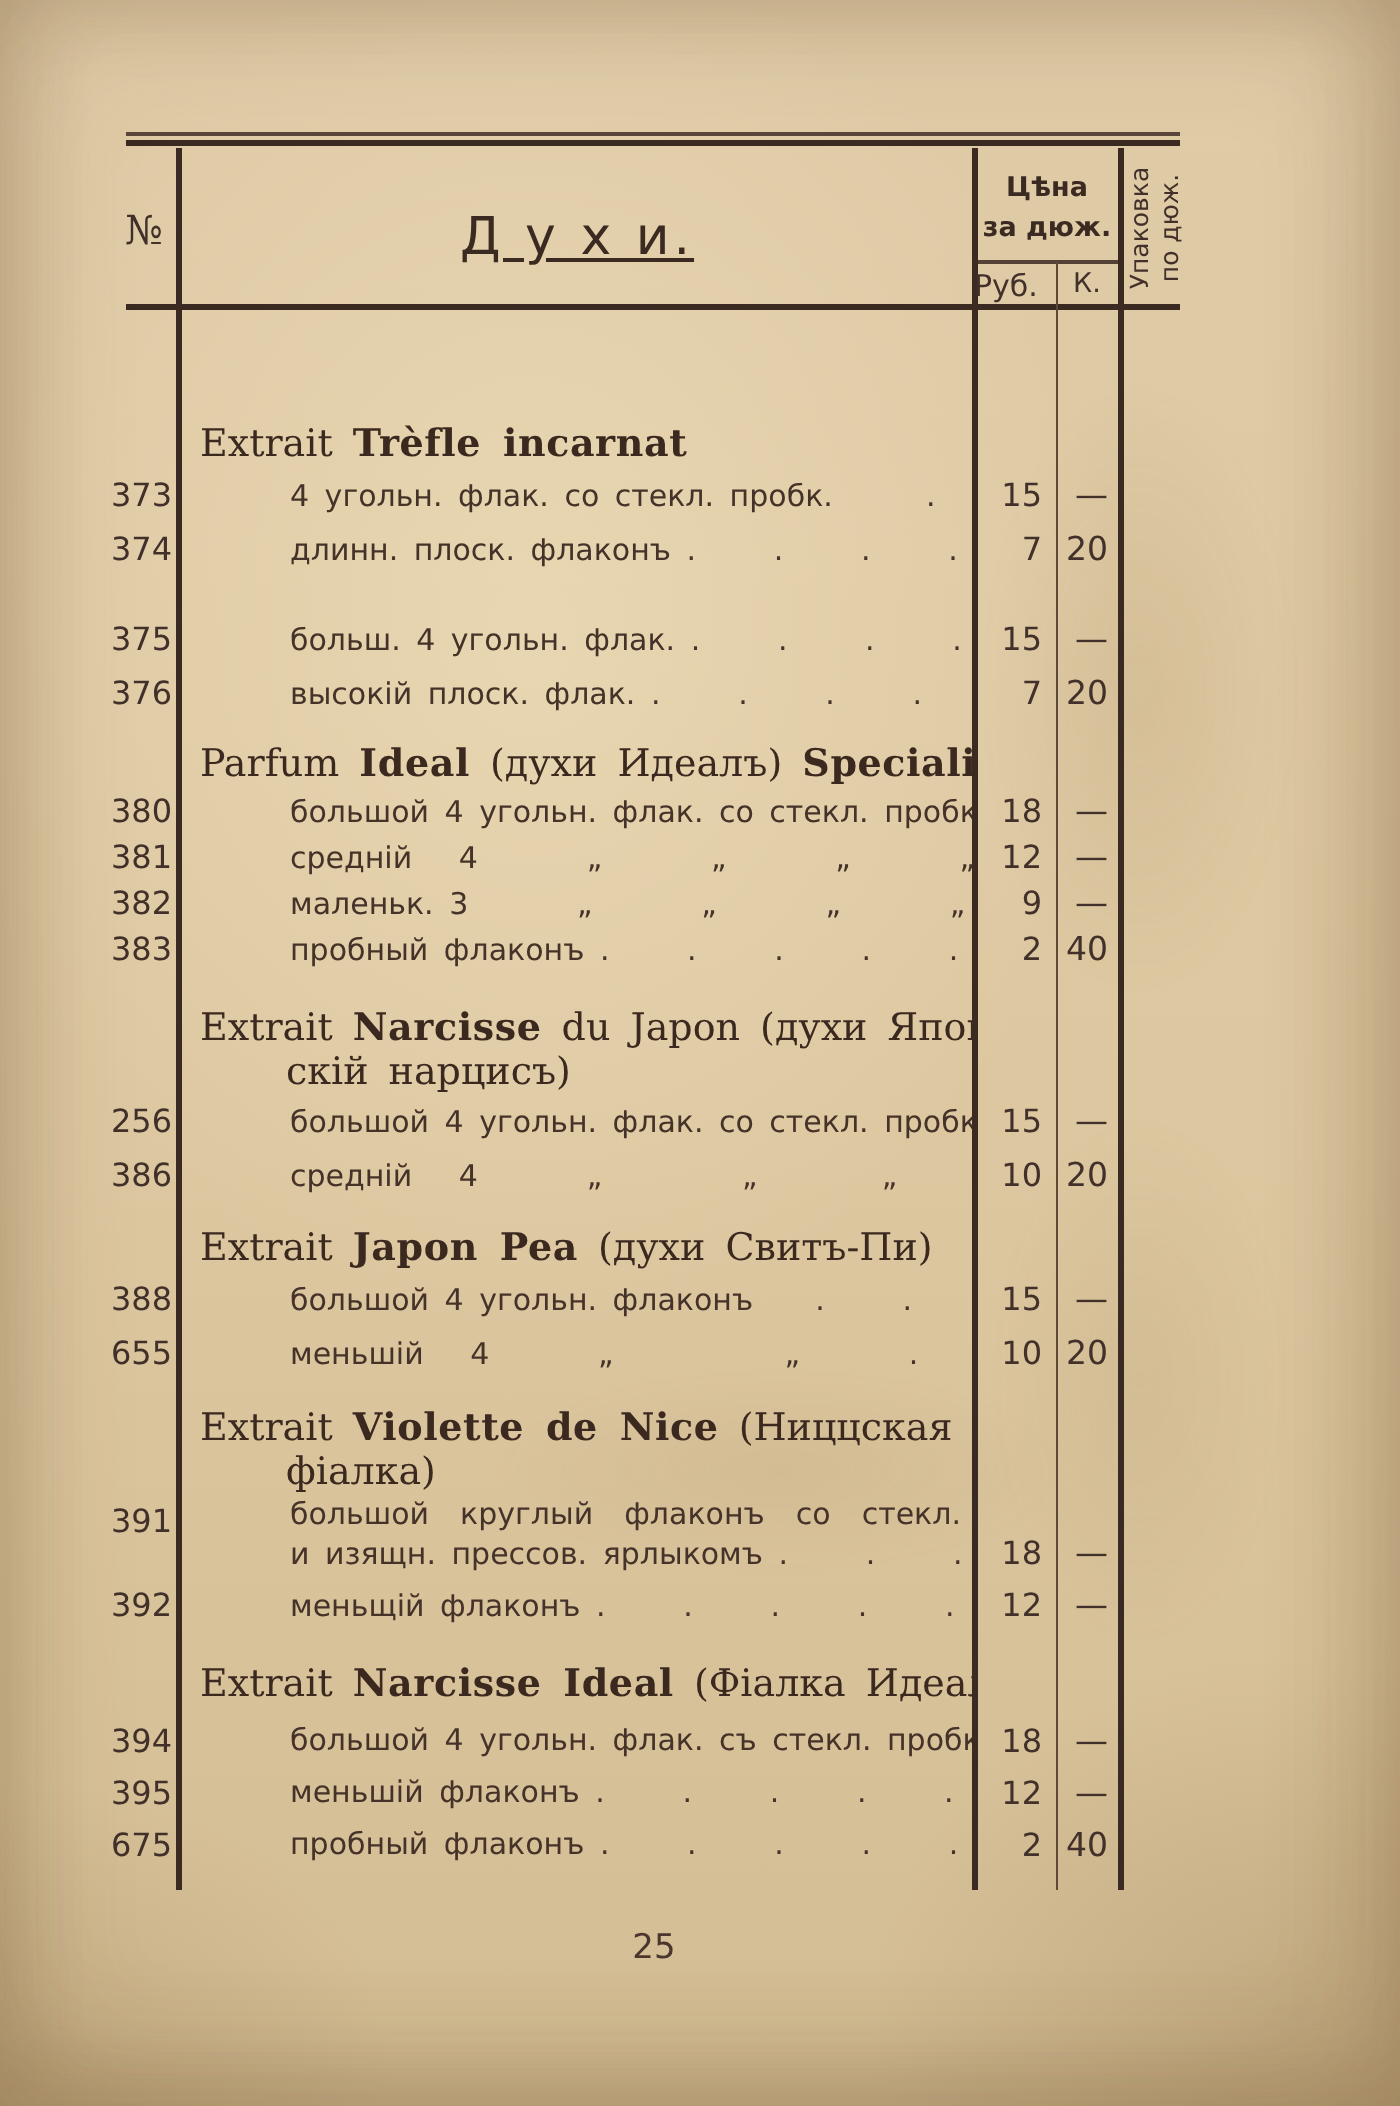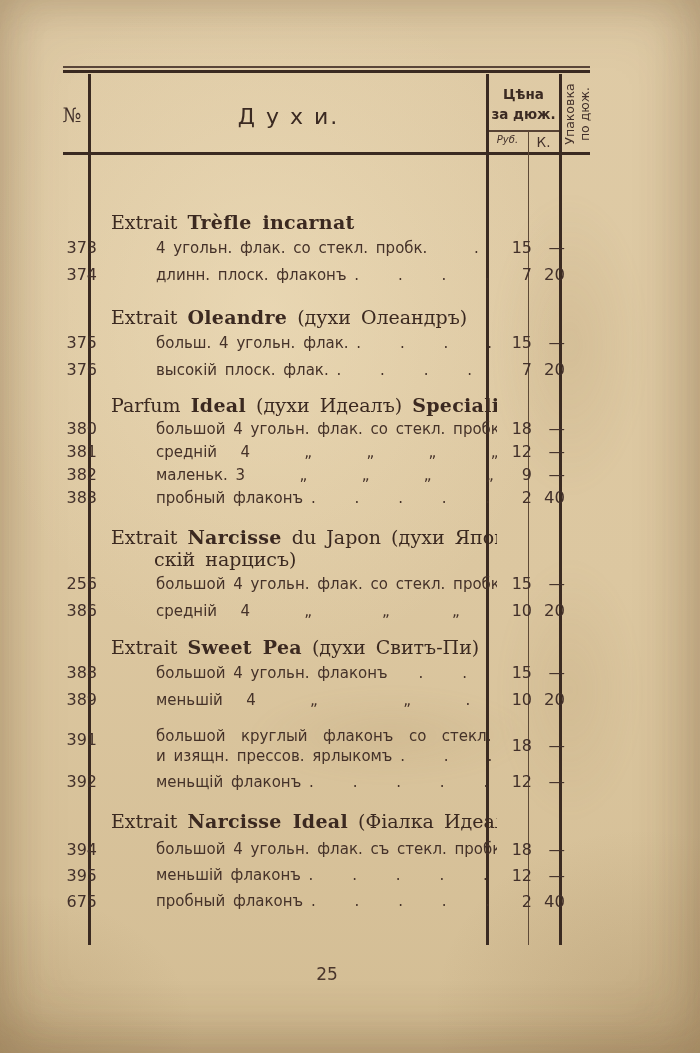--- a/index.html
+++ b/index.html
@@ -26,42 +26,42 @@
   .rhb{left:63px;top:152px;width:527px;height:3px;}
   .rthin{left:487px;top:130px;width:73px;height:2px;background:#564234;}
   .v1{left:88px;top:74px;width:3px;height:871px;}
   .v2{left:486px;top:74px;width:3px;height:871px;}
   .v3{left:528px;top:131px;width:1px;height:814px;background:#5d4936;}
   .v4{left:559px;top:74px;width:3px;height:871px;}
 
   
   .hl{position:absolute;}
   .no-h{left:52px;top:103px;width:40px;text-align:center;font-size:20px;font-family:"DejaVu Serif",serif;}
-  .goods-h{left:91px;top:104px;width:395px;text-align:center;font-size:22px;letter-spacing:2px;color:#3b2a22;}
+  .goods-h{left:91px;top:104px;width:395px;text-align:center;font-size:26px;letter-spacing:2px;color:#3b2a22;text-decoration:underline;}
   .cena-h{left:487px;top:85px;width:73px;text-align:center;font-size:13.5px;font-weight:bold;line-height:1.45;color:#3b2a22;white-space:pre-line;}
-  .rub-h{left:487px;top:134px;width:41px;text-align:center;font-size:10px;font-style:italic;}
+  .rub-h{left:487px;top:134px;width:41px;text-align:left;font-size:15px;}
   .kop-h{left:528px;top:134px;width:31px;text-align:center;font-size:13.5px;}
   .upak-h{left:535px;top:98px;width:86px;height:32px;transform:rotate(-90deg);transform-origin:center;
           text-align:center;font-size:12.5px;line-height:1.2;white-space:pre-line;}
 
   
-  .tbody{position:absolute;left:11px;top:155px;width:566px;}
+  .tbody{position:absolute;left:0;top:155px;width:566px;}
   .row{display:flex;align-items:center;height:27px;}
   .sec-h{margin-bottom:0;}
   .c-no{width:86px;text-align:right;font-size:16px;flex:none;}
   .c-desc{width:400px;flex:none;overflow:hidden;}
   .c-rub{width:42px;flex:none;text-align:right;padding-right:7px;box-sizing:border-box;font-size:16px;}
   .c-kop{width:31px;flex:none;text-align:right;padding-right:5px;box-sizing:border-box;font-size:16.5px;}
   .d{padding-left:59px;font-size:15px;white-space:pre;word-spacing:3px;color:#453229;}
   .h{padding-left:57px;text-indent:-43px;font-family:"DejaVu Serif",serif;font-size:19px;
      white-space:pre;word-spacing:4px;color:#3b2920;line-height:23px;}
   .h .b{font-weight:bold;letter-spacing:.3px;}
   .hrow{height:auto;align-items:flex-start;}
   .h2l .h{line-height:22px;}
-  .row-tall{height:42px;align-items:center;}
+  .row-tall{height:42px;align-items:flex-end;}
   .row-tall .c-no{align-self:flex-start;padding-top:4px;}
   .row-tall .d{line-height:20px;padding-bottom:2px;}
   .row-tall .c-rub,.row-tall .c-kop{padding-bottom:3px;}
   .sec0{margin-top:56px;}
   .sec1{margin-top:18px;}
   .sec2{margin-top:11px;}
   .sec2 .row{height:23px;}
   .sec3{margin-top:17px;}
   .sec4{margin-top:12px;}
   .sec5{margin-top:13px;}
@@ -118,28 +118,20 @@
         <div class="c-no">374</div>
         <div class="c-desc">
             <div class="d">длинн. плоск. флаконъ .     .     .     .     .     .     .     .     .</div>
           </div>
         <div class="c-rub">7</div>
         <div class="c-kop">20</div>
       </div>
     </div>
 
     <div class="sec sec1">
-      <div class="row sec-h hrow">
-        <div class="c-no"></div>
-        <div class="c-desc">
-            <div class="h"><span>Extrait </span><span class="b">Oleandre</span><span> (духи Олеандръ)</span><span class="b"></span></div>
-          </div>
-        <div class="c-rub"></div>
-          <div class="c-kop"></div>
-      </div>
       <div class="row">
         <div class="c-no">375</div>
         <div class="c-desc">
             <div class="d">больш. 4 угольн. флак. .     .     .     .     .     .     .     .</div>
           </div>
         <div class="c-rub">15</div>
         <div class="c-kop">—</div>
       </div>
       <div class="row">
         <div class="c-no">376</div>
@@ -219,44 +211,53 @@
           </div>
         <div class="c-rub">10</div>
         <div class="c-kop">20</div>
       </div>
     </div>
 
     <div class="sec sec4">
       <div class="row sec-h hrow">
         <div class="c-no"></div>
         <div class="c-desc">
-            <div class="h"><span>Extrait </span><span class="b">Sweet Pea</span><span> (духи Свитъ-Пи)</span><span class="b"></span></div>
+            <div class="h"><span>Extrait </span><span class="b">Japon Pea</span><span> (духи Свитъ-Пи)</span><span class="b"></span></div>
           </div>
         <div class="c-rub"></div>
           <div class="c-kop"></div>
       </div>
       <div class="row">
         <div class="c-no">388</div>
         <div class="c-desc">
             <div class="d">большой 4 угольн. флаконъ    .     .     .     .     .</div>
           </div>
         <div class="c-rub">15</div>
         <div class="c-kop">—</div>
       </div>
       <div class="row">
-        <div class="c-no">389</div>
+        <div class="c-no">655</div>
         <div class="c-desc">
             <div class="d">меньшій   4       „           „       .     .     .     .     .     .</div>
           </div>
         <div class="c-rub">10</div>
         <div class="c-kop">20</div>
       </div>
     </div>
 
     <div class="sec sec5 h2l">
+      <div class="row sec-h hrow">
+        <div class="c-no"></div>
+        <div class="c-desc">
+            <div class="h"><span>Extrait </span><span class="b">Violette de Nice</span><span> (Ниццская
+фіалка)</span><span class="b"></span></div>
+          </div>
+        <div class="c-rub"></div>
+          <div class="c-kop"></div>
+      </div>
       <div class="row row-tall">
         <div class="c-no">391</div>
         <div class="c-desc">
             <div class="d">большой  круглый  флаконъ  со  стекл.  пр.
 и изящн. прессов. ярлыкомъ .     .     .     .     .</div>
           </div>
         <div class="c-rub">18</div>
         <div class="c-kop">—</div>
       </div>
       <div class="row">

